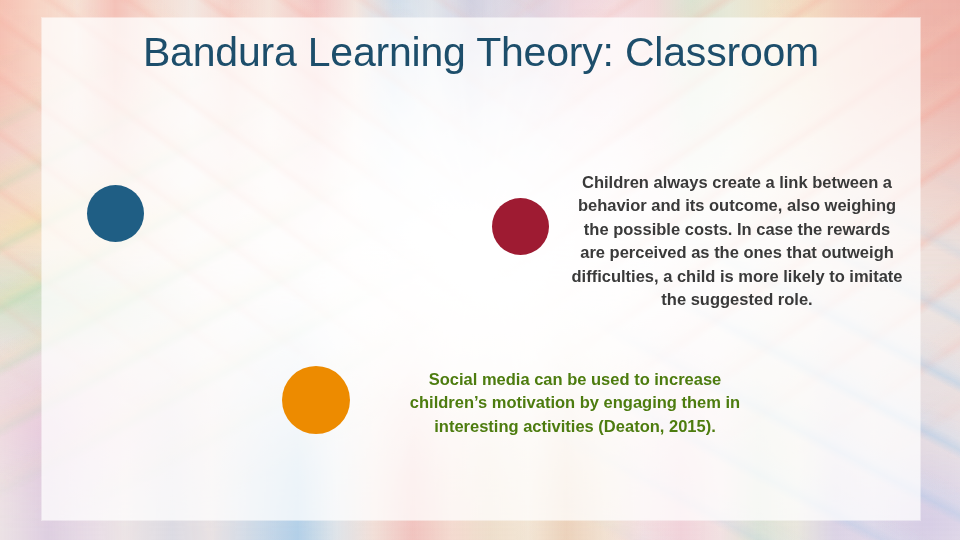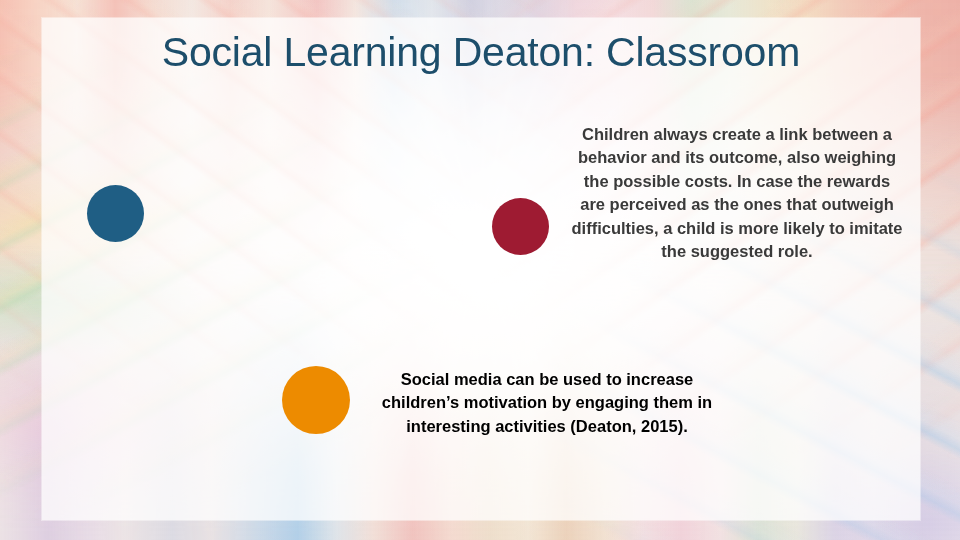--- a/index.html
+++ b/index.html
@@ -256,23 +256,23 @@
   <div class="bg-layer bg-bands-bottom"></div>
   <div class="bg-layer bg-diag-a"></div>
   <div class="bg-layer bg-diag-b"></div>
   <div class="bg-layer bg-diag-c"></div>
   <div class="bg-layer bg-diag-d"></div>
   <div class="bg-layer bg-burst"></div>
   <div class="bg-layer bg-glow"></div>
 
   <div id="panel"></div>
 
-  <div id="title" style="color: rgb(29, 78, 107);">Social Learning Deaton: Classroom</div>
+  <div id="title" style="color: rgb(29, 78, 107);">Bandura Learning Theory: Classroom</div>
 
   <div class="bullet-dot" id="dot-motivation" style="background: rgb(31, 94, 132);"></div>
 
   <div class="bullet-dot" id="dot-children" style="background: rgb(158, 27, 50);"></div>
-  <div class="bullet-text" id="text-children" style="color: rgb(58, 58, 58);">Children always create a link between a behavior and its outcome, also weighing the possible costs. In case the rewards are perceived as the ones that outweigh difficulties, a child is more likely to imitate the suggested role.</div>
+  <div class="bullet-text" id="text-children" style="color: rgb(58, 58, 58); margin-top: 48px;">Children always create a link between a behavior and its outcome, also weighing the possible costs. In case the rewards are perceived as the ones that outweigh difficulties, a child is more likely to imitate the suggested role.</div>
 
   <div class="bullet-dot" id="dot-socialmedia" style="background: rgb(237, 139, 0);"></div>
-  <div class="bullet-text" id="text-socialmedia" style="color: #000000;">Social media can be used to increase children’s motivation by engaging them in interesting activities (Deaton, 2015).</div>
+  <div class="bullet-text" id="text-socialmedia" style="color: #4d7c0f; margin-left: 28px;">Social media can be used to increase children’s motivation by engaging them in interesting activities (Deaton, 2015).</div>
 
 </div>
 
 </body></html>

